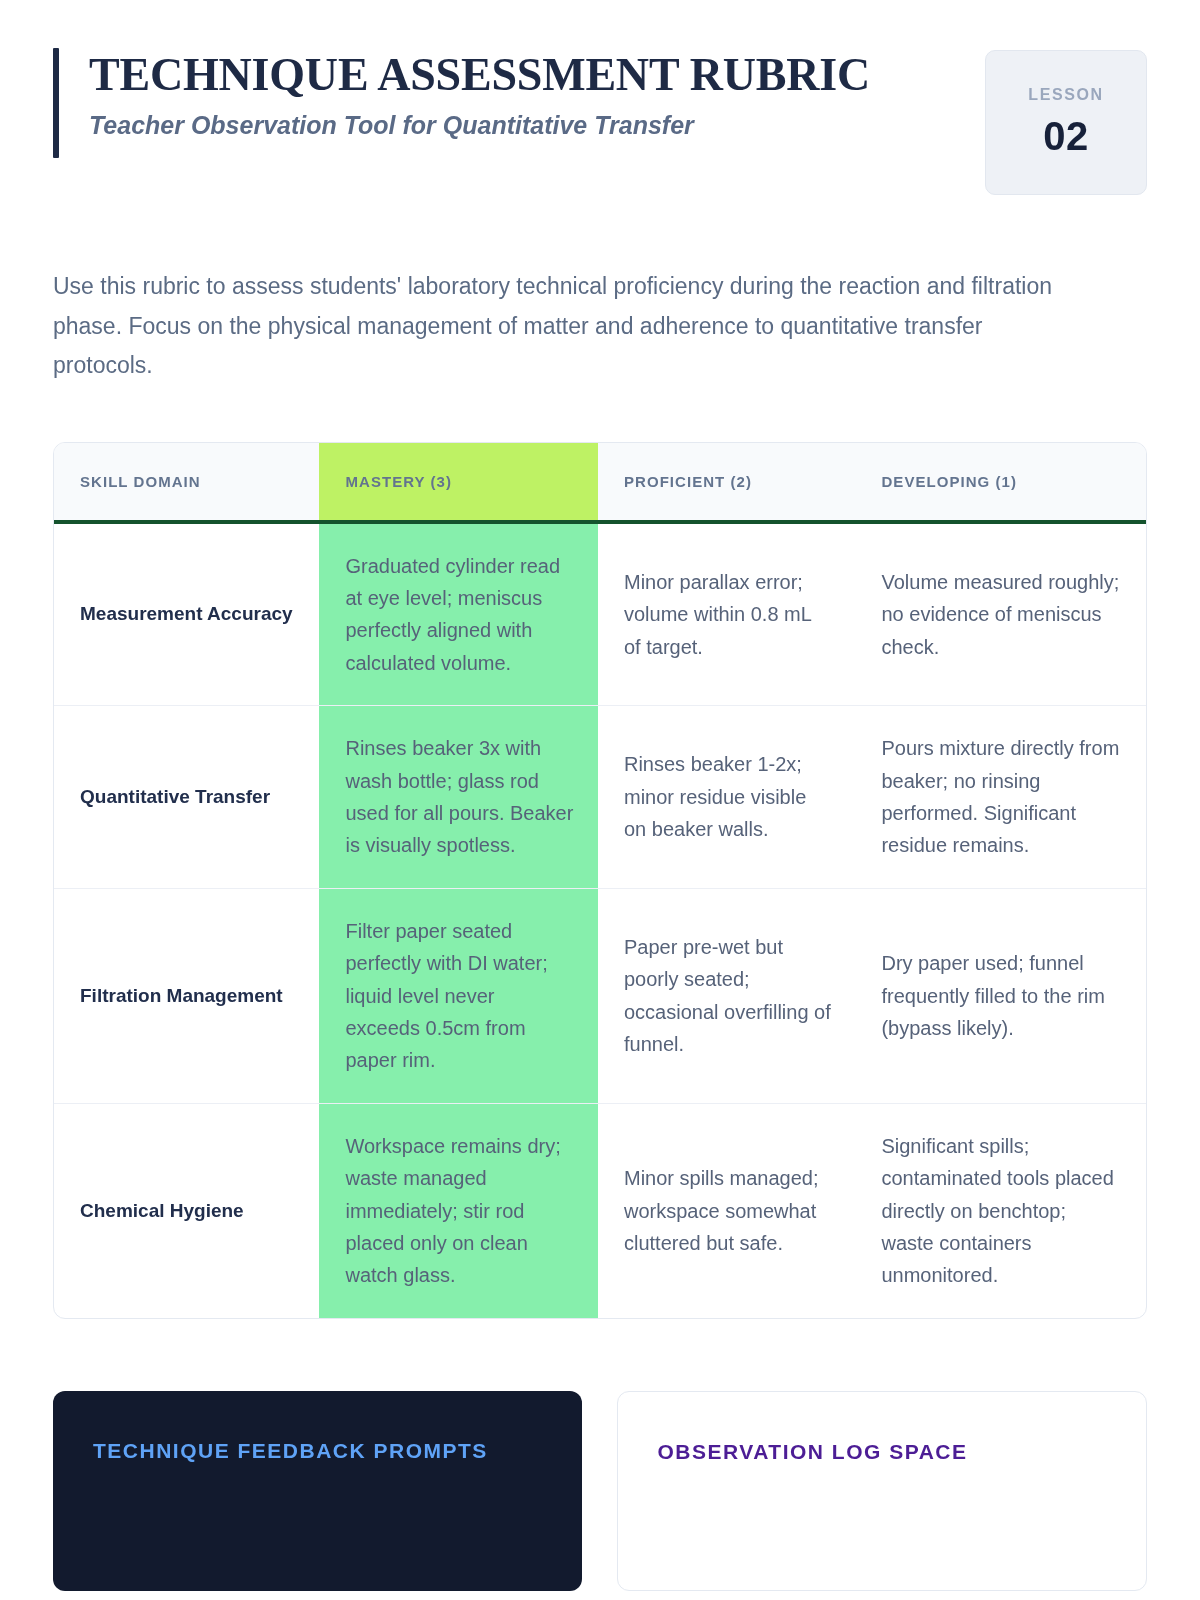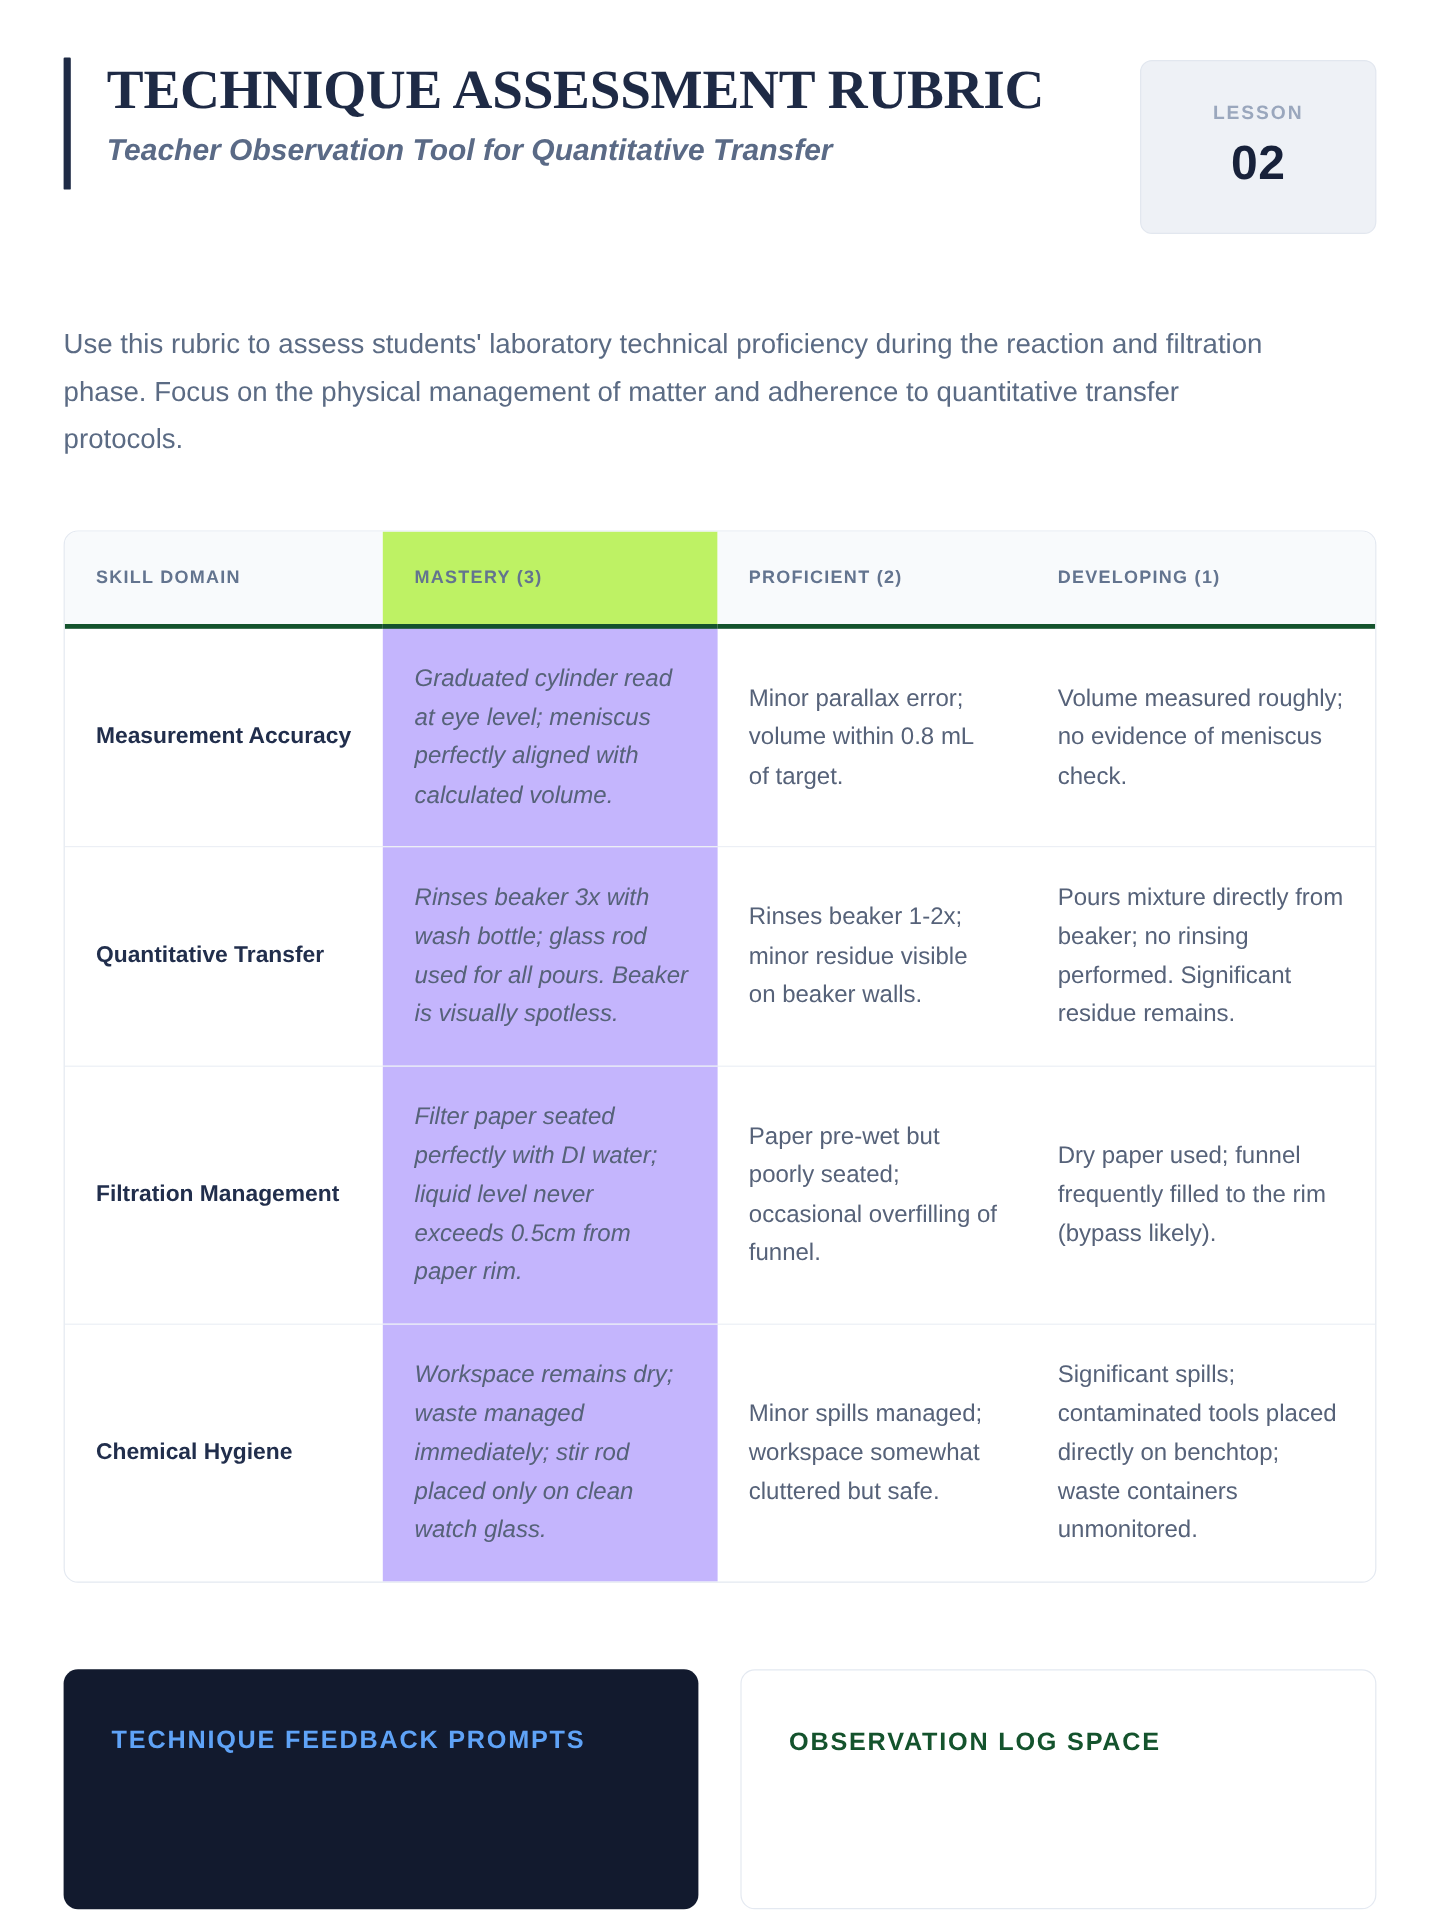--- a/index.html
+++ b/index.html
@@ -63,21 +63,21 @@
     font-weight: 700;
     font-size: 25px;
     line-height: 1.25;
     color: #5a6a86;
     margin: 10px 0 16px 0;
     white-space: nowrap;
   }
 
   .lesson-badge {
     flex: 0 0 auto;
-    width: 197px;
+    width: 162px;
     height: 145px;
     box-sizing: border-box;
     background: #eef1f6;
     border: 1px solid #e2e7ef;
     border-radius: 10px;
     display: flex;
     flex-direction: column;
     align-items: center;
     justify-content: center;
     margin-top: 2px;
@@ -142,22 +142,21 @@
     color: #566279;
   }
   table.rubric tbody tr:last-child td { border-bottom: none; }
   table.rubric tbody td.cell-domain {
     font-size: 19px;
     font-weight: 700;
     color: #212e4c;
     line-height: 1.6;
   }
   table.rubric tbody td.cell-mastery {
-    background: #c4b5fd;
-    font-style: italic;
+    background: #86efac;
   }
 
   col.c-domain     { width: 265px; }
   col.c-mastery    { width: 278px; }
   col.c-proficient { width: 257px; }
   col.c-developing { width: 290px; }
 
   
   .bottom-row {
     display: flex;
@@ -175,21 +174,21 @@
     background: #121a2e;
   }
   .card-dark .card-title {
     color: #5fa3f7;
   }
   .card-light {
     background: #ffffff;
     border: 1px solid #e4e9f1;
   }
   .card-light .card-title {
-    color: #14532d;
+    color: #4c1d95;
   }
   .card-title {
     font-size: 21px;
     font-weight: 700;
     letter-spacing: 1.5px;
     text-transform: uppercase;
     line-height: 1.5;
     margin: 0;
   }
 </style>

